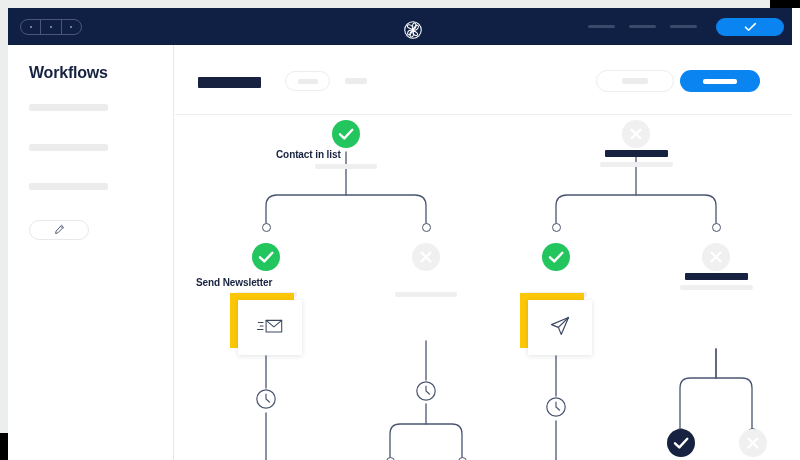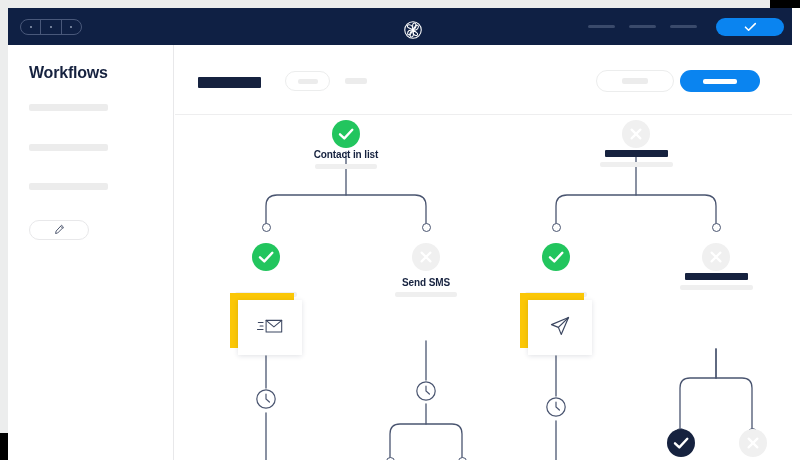--- a/index.html
+++ b/index.html
@@ -84,21 +84,20 @@
 
   .canvas { position:absolute; left:0; top:71px; width:617px; height:344px; overflow:hidden; }
   .canvas svg.links { position:absolute; left:0; top:0; }
 
   
   .nd { position:absolute; }
   .badge { width:28px; height:28px; border-radius:50%; display:block; }
   .nd-label {
     position:absolute; white-space:nowrap;
     font-size:10px; font-weight:700; color:#16223f; letter-spacing:-0.1px;
-    text-align:center;
   }
   .nd-bar-dark { position:absolute; height:7px; background:#16223f; border-radius:1px; }
   .nd-bar-lite { position:absolute; height:5px; background:#efefef; border-radius:2px; }
 
   .port { position:absolute; width:9px; height:9px; border:1.4px solid #4a5570; border-radius:50%; background:#ffffff; }
 
   
   .card-wrap { position:absolute; width:72px; height:62px; }
   .card-accent { position:absolute; left:0; top:0; width:64px; height:55px; background:#fbc707; }
   .card-face {
@@ -247,20 +246,21 @@
         <div class="port" style="left:537px; top:107px;"></div>
 
         <div class="nd" style="left:77px; top:127px;">
           <span class="badge">
             <svg width="28" height="28" viewBox="0 0 28 28">
               <circle cx="14" cy="14" r="14" fill="#22c55e"></circle>
               <path d="M8 14.3 L12.3 18.4 L20.3 9.8" fill="none" stroke="#ffffff" stroke-width="2.4" stroke-linecap="round" stroke-linejoin="round"></path>
             </svg>
           </span>
         </div>
+        <div class="nd-label" style="left:21px; top:161px; width:140px;">Send Newsletter</div>
         <div class="nd-bar-lite" style="left:60px; top:176px; width:62px;"></div>
 
         <div class="card-wrap" style="left:55px; top:177px;">
           <div class="card-accent"></div>
           <div class="card-face">
             <span>
               <svg width="26" height="20" viewBox="0 0 30 22" fill="none" stroke="#3b4660" stroke-width="1.2" stroke-linecap="round" stroke-linejoin="round">
                 <rect x="10.5" y="4.5" width="18" height="13.5"></rect>
                 <path d="M10.5 4.5 L19.5 12 L28.5 4.5"></path>
                 <path d="M1.5 7 L7 7 M3.5 11 L7 11 M0.5 15 L7 15"></path>
@@ -279,21 +279,20 @@
         </div>
 
         <div class="nd" style="left:237px; top:127px;">
           <span class="badge">
             <svg width="28" height="28" viewBox="0 0 28 28">
               <circle cx="14" cy="14" r="14" fill="#f0f0f0"></circle>
               <path d="M9.6 9.6 L18.4 18.4 M18.4 9.6 L9.6 18.4" fill="none" stroke="#ffffff" stroke-width="2.2" stroke-linecap="round"></path>
             </svg>
           </span>
         </div>
-        <div class="nd-label" style="left:181px; top:161px; width:140px;">Send SMS</div>
         <div class="nd-bar-lite" style="left:220px; top:176px; width:62px;"></div>
 
         <div class="clock-node" style="left:240px; top:264px;">
           <span>
             <svg width="22" height="22" viewBox="0 0 22 22" fill="none" stroke="#4a5570" stroke-width="1.2" stroke-linecap="round">
               <circle cx="11" cy="11" r="9.2"></circle>
               <path d="M11 6.2 L11 11 L14.4 14"></path>
             </svg>
           </span>
         </div>

